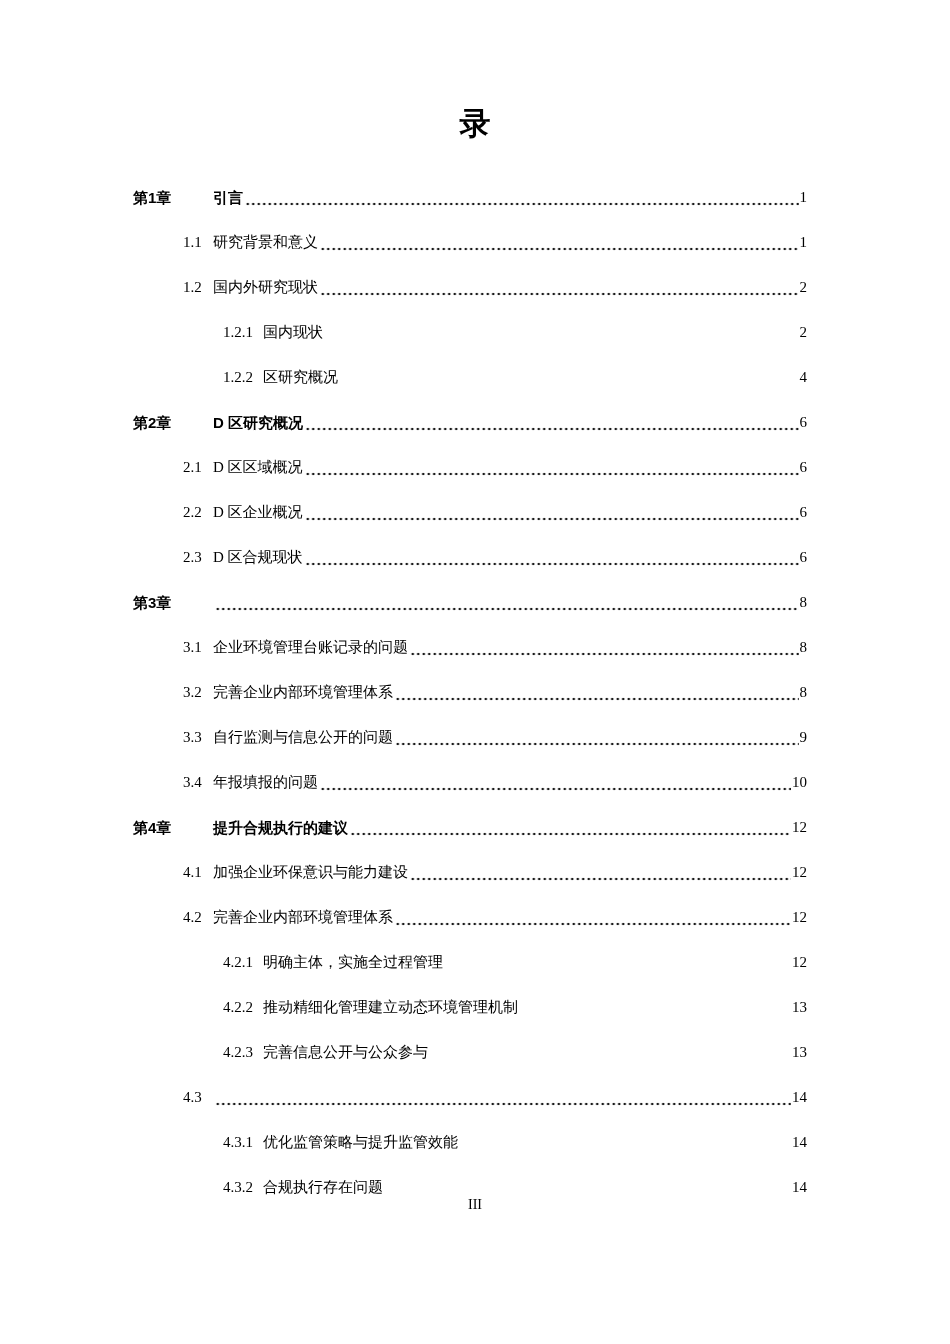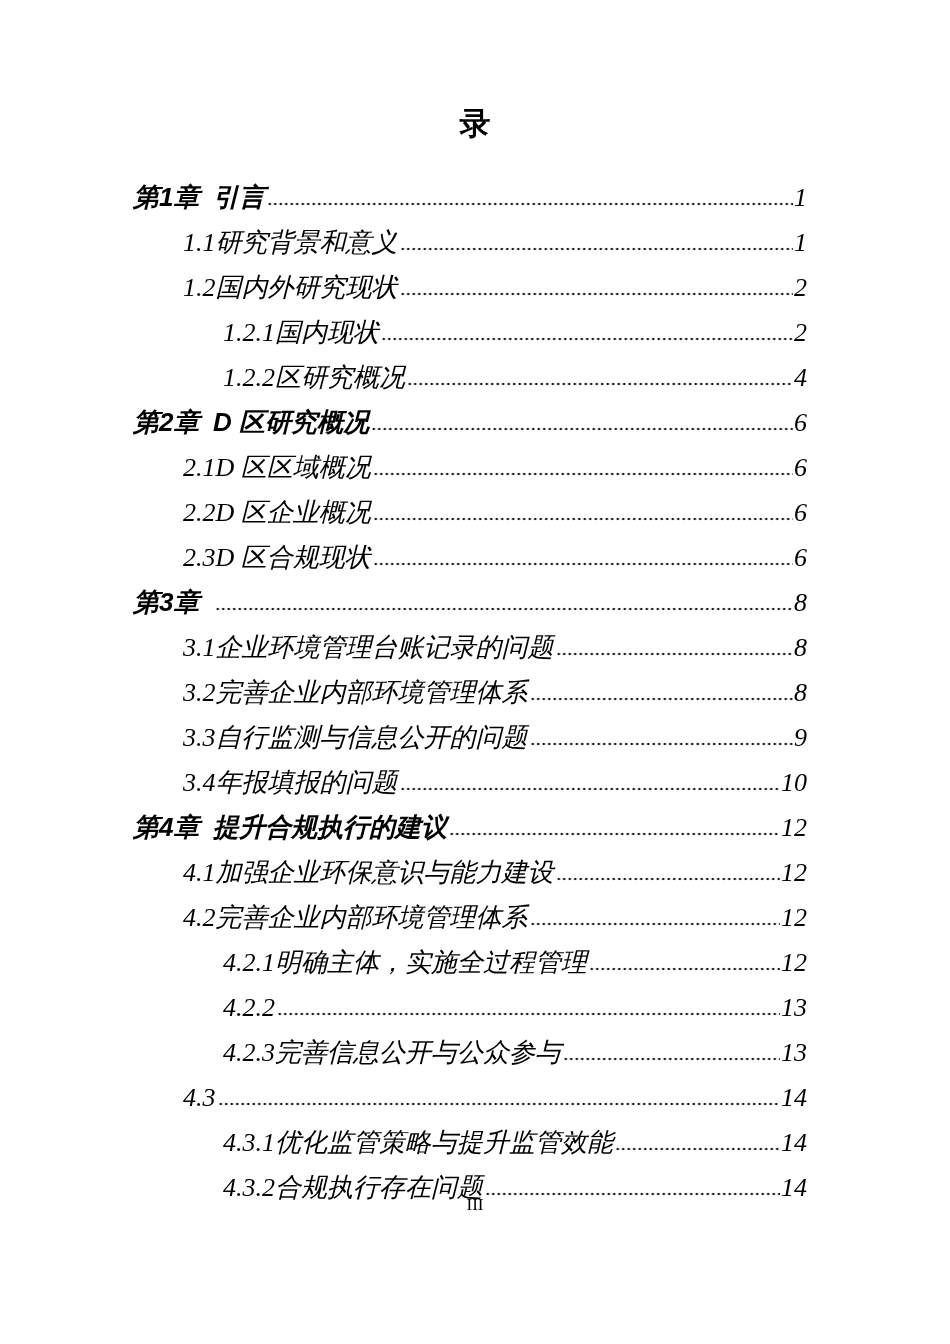--- a/index.html
+++ b/index.html
@@ -27,51 +27,50 @@
   .toc {
     position: absolute;
     top: 175px;
     left: 133px;
     right: 143px;
   }
   .row {
     display: flex;
     height: 45px;
     line-height: 45px;
-    font-size: 26px;
+    font-size: 15px;
     white-space: nowrap;
-    font-style: italic;
   }
   .num   { flex: 0 0 auto; }
   .label { flex: 0 0 auto; }
   .leader {
     flex: 1 1 auto;
     margin-left: 2px;
     background-image: radial-gradient(circle, #1a1a1a 1.1px, transparent 1.6px);
     background-size: 5.5px 4px;
     background-repeat: repeat-x;
     background-position: 0 27px;
   }
   .pg { flex: 0 0 auto; padding-left: 1px; }
   .l1 .num, .l1 .label {
     font-weight: bold;
     font-family: "Liberation Sans", "DejaVu Sans", sans-serif;
   }
   .l1 .num { min-width: 80px; }
   .l2 { padding-left: 50px; }
   .l2 .num { min-width: 30px; }
-  .l3 { padding-left: 90px; }
+  .l3 { padding-left: 90px; align-items: flex-end; }
   .l3 .num { min-width: 40px; }
   .footer {
     position: absolute;
     top: 1192px;
     left: 0;
     width: 100%;
     text-align: center;
-    font-size: 17px;
+    font-size: 14px;
     line-height: 26px;
   }
 </style>
 </head>
 <body>
 
 <div class="page">
   <h1 class="doc-title">录</h1>
 
   <nav class="toc">
@@ -177,20 +176,21 @@
     <span class="pg">12</span>
   </div>
       <div class="row l3">
     <span class="num">4.2.1</span>
     <span class="label">明确主体，实施全过程管理</span>
     <span class="leader"></span>
     <span class="pg">12</span>
   </div>
       <div class="row l3">
     <span class="num">4.2.2</span>
+    <span class="label">推动精细化管理建立动态环境管理机制</span>
     <span class="leader"></span>
     <span class="pg">13</span>
   </div>
       <div class="row l3">
     <span class="num">4.2.3</span>
     <span class="label">完善信息公开与公众参与</span>
     <span class="leader"></span>
     <span class="pg">13</span>
   </div>
       <div class="row l2">

